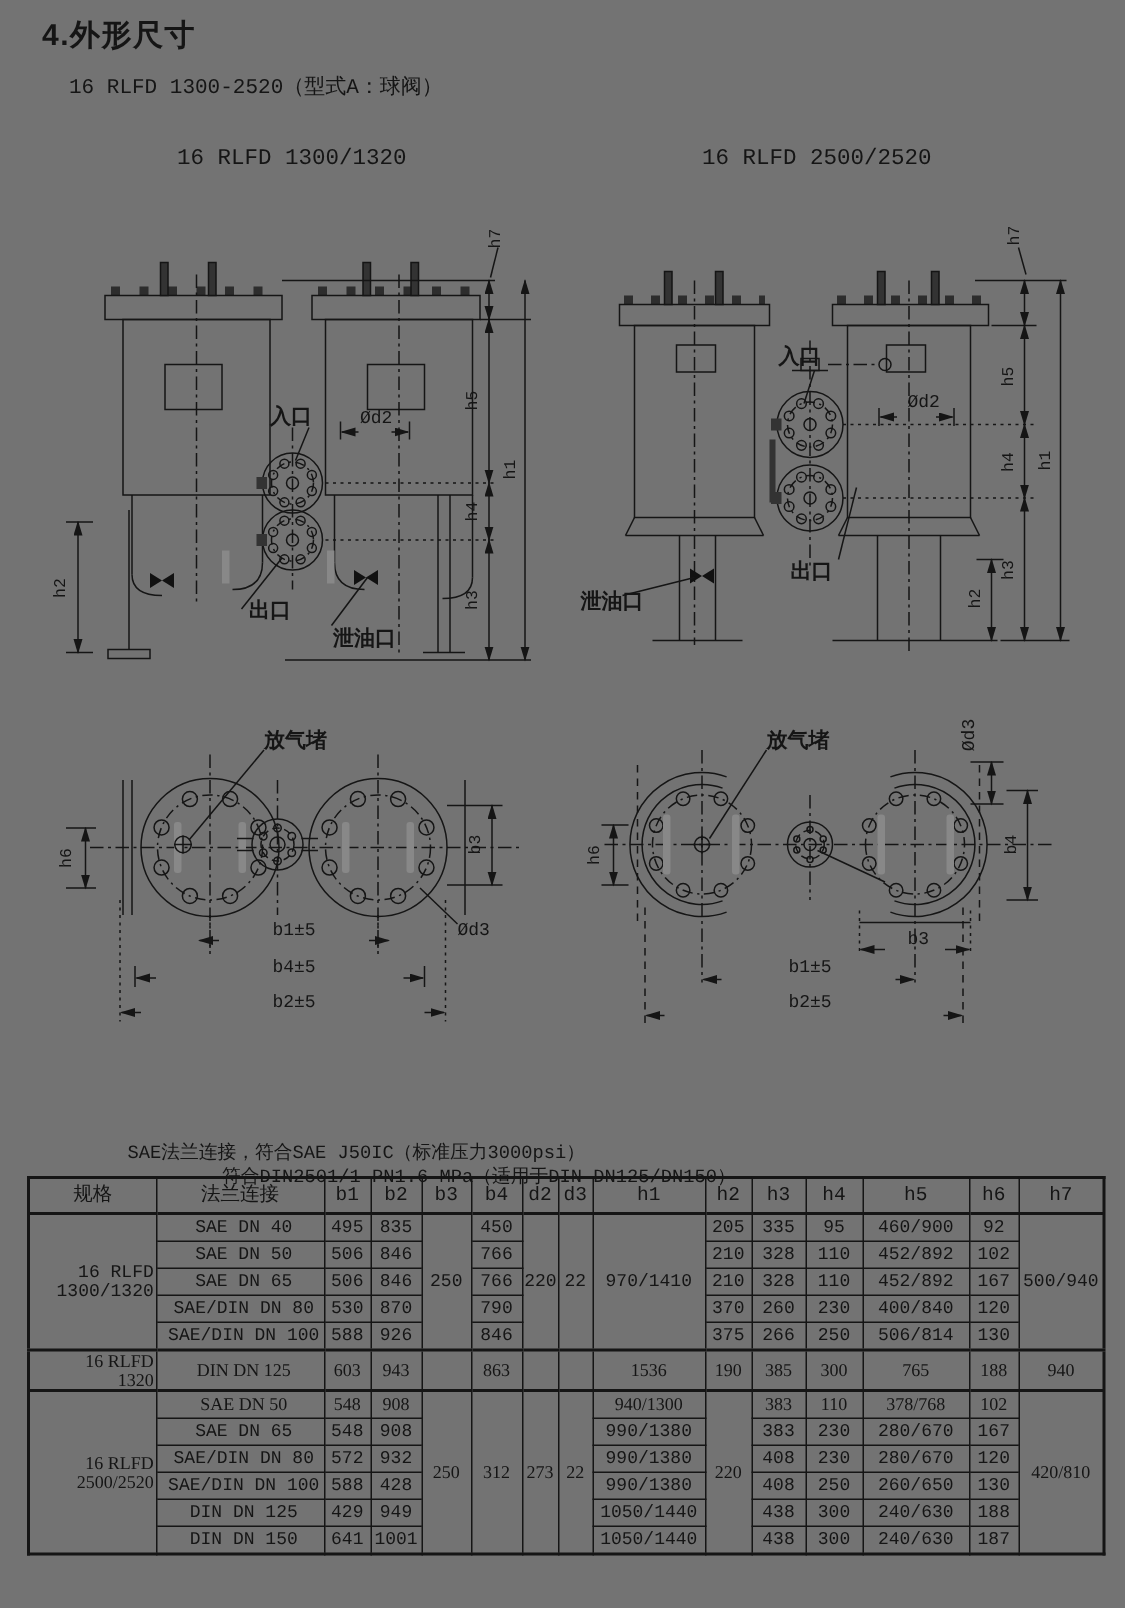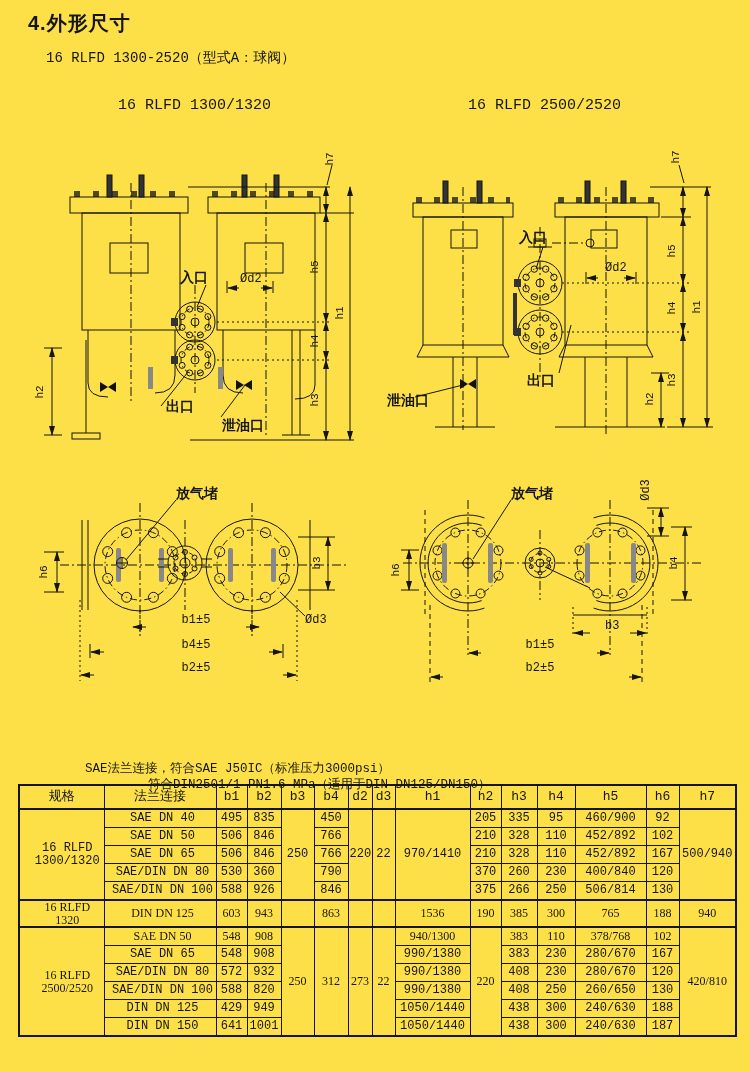--- a/index.html
+++ b/index.html
@@ -1,16 +1,16 @@
 <!DOCTYPE html>
 <html><head>
 <meta charset="utf-8">
 <style>
   html,body{margin:0;padding:0;background:#e8e8e8;}
-  .page{position:relative;width:750px;height:1072px;background:#fde047;color:#151515;
+  .page{position:relative;width:750px;height:1072px;background:#737373;color:#151515;
         font-family:"Liberation Sans",sans-serif;overflow:hidden;}
   .mono{font-family:"Liberation Mono","DejaVu Sans Mono",monospace;}
   .title{position:absolute;left:28px;top:10px;font-size:20px;font-weight:700;letter-spacing:1px;}
   .subtitle{position:absolute;left:46px;top:49px;font-size:14px;}
   .figlabel{position:absolute;top:97px;font-size:15px;font-family:"Liberation Mono","DejaVu Sans Mono",monospace;}
   #fig1label{left:118px;}
   #fig2label{left:468px;}
   .figsvg{position:absolute;}
   #svg1{left:30px;top:135px;}
   #svg2{left:385px;top:135px;}
@@ -20,21 +20,21 @@
   svg text.cjk{font-family:"Liberation Sans",sans-serif;font-weight:600;}
   .notes{position:absolute;left:85px;top:761px;font-size:12.5px;line-height:16px;
          font-family:"Liberation Mono","DejaVu Sans Mono",monospace;}
   .notes .indent{padding-left:63px;}
   .tablewrap{position:absolute;left:18px;top:784px;}
   table{border-collapse:collapse;table-layout:fixed;width:717px;border:2px solid #151515;
         font-family:"Liberation Mono","DejaVu Sans Mono",monospace;}
   th,td{border:1px solid #151515;text-align:center;font-size:12px;font-weight:400;
         padding:0 1px;height:17px;line-height:1.05;overflow:hidden;}
   thead th{height:22px;font-size:13px;border-bottom:2px solid #151515;}
-  td.spec{text-align:center;padding-left:12px;white-space:pre-line;}
+  td.spec{text-align:right;padding-left:12px;white-space:pre-line;}
   td.flange{text-align:center;padding-left:6px;white-space:nowrap;}
   tr.sep td{border-top:2px solid #151515;font-family:Liberation Serif, serif;}
 </style>
 </head>
 <body>
 
 <div class="page">
 
   <div class="title">4.外形尺寸</div>
   <div class="subtitle mono">16 RLFD 1300-2520（型式A：球阀）</div>
@@ -481,21 +481,21 @@
             <td>766</td>
             <td>210</td>
             <td>328</td>
             <td>110</td>
             <td>452/892</td>
             <td>167</td>
           </tr>
           <tr>
             <td class="flange">SAE/DIN DN 80</td>
             <td>530</td>
-            <td>360</td>
+            <td>870</td>
             <td>790</td>
             <td>370</td>
             <td>260</td>
             <td>230</td>
             <td>400/840</td>
             <td>120</td>
           </tr>
           <tr>
             <td class="flange">SAE/DIN DN 100</td>
             <td>588</td>
@@ -558,21 +558,21 @@
             <td>932</td>
             <td>990/1380</td>
             <td>408</td>
             <td>230</td>
             <td>280/670</td>
             <td>120</td>
           </tr>
           <tr>
             <td class="flange">SAE/DIN DN 100</td>
             <td>588</td>
-            <td>820</td>
+            <td>428</td>
             <td>990/1380</td>
             <td>408</td>
             <td>250</td>
             <td>260/650</td>
             <td>130</td>
           </tr>
           <tr>
             <td class="flange">DIN DN 125</td>
             <td>429</td>
             <td>949</td>

